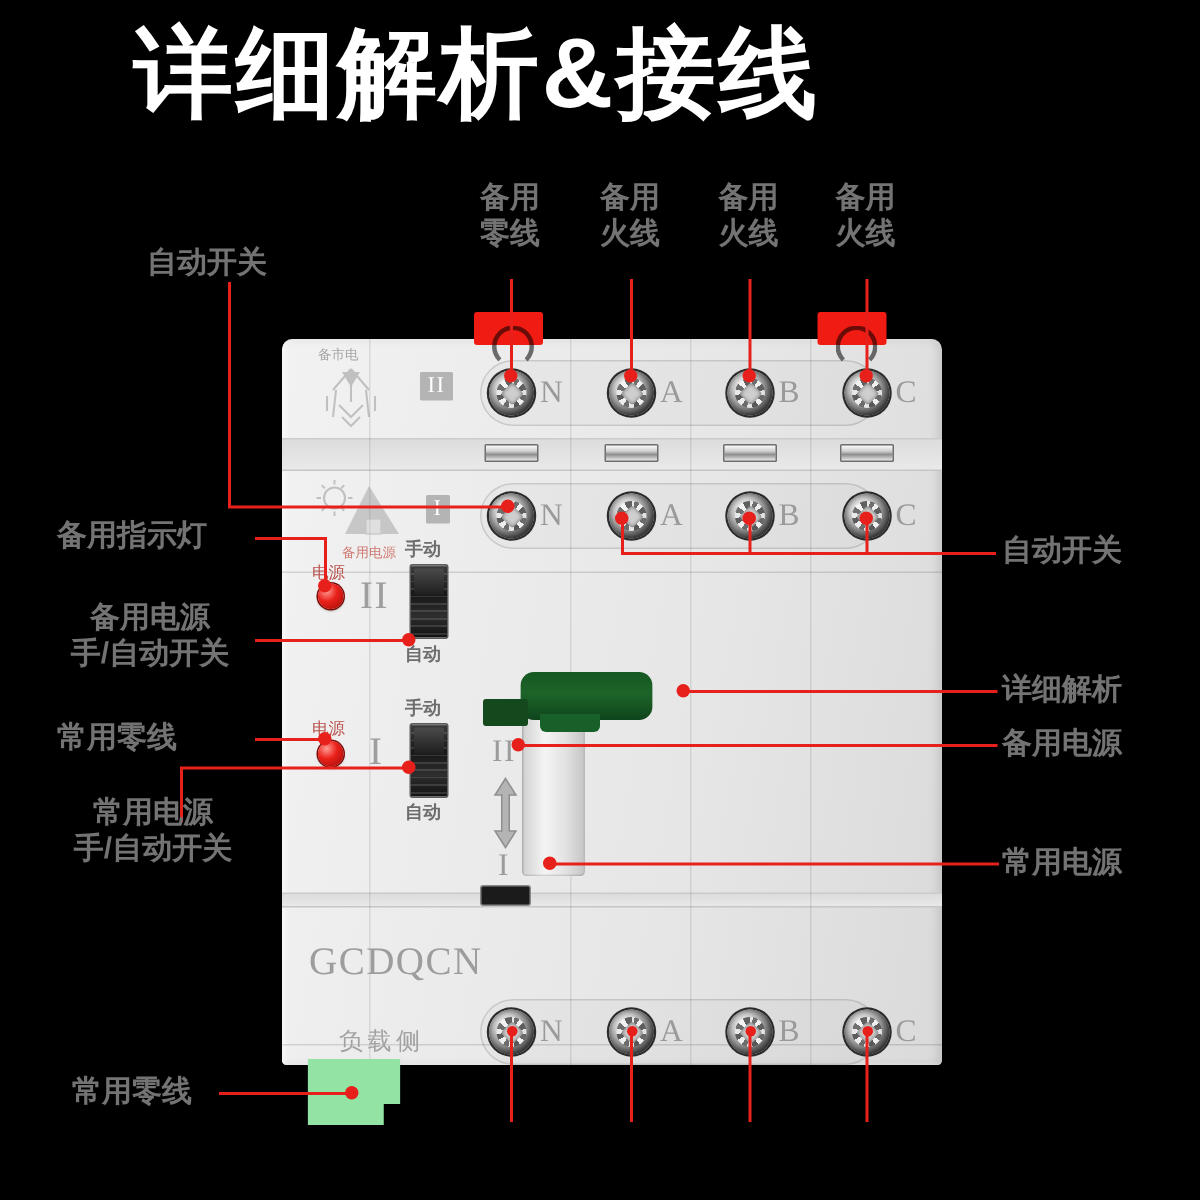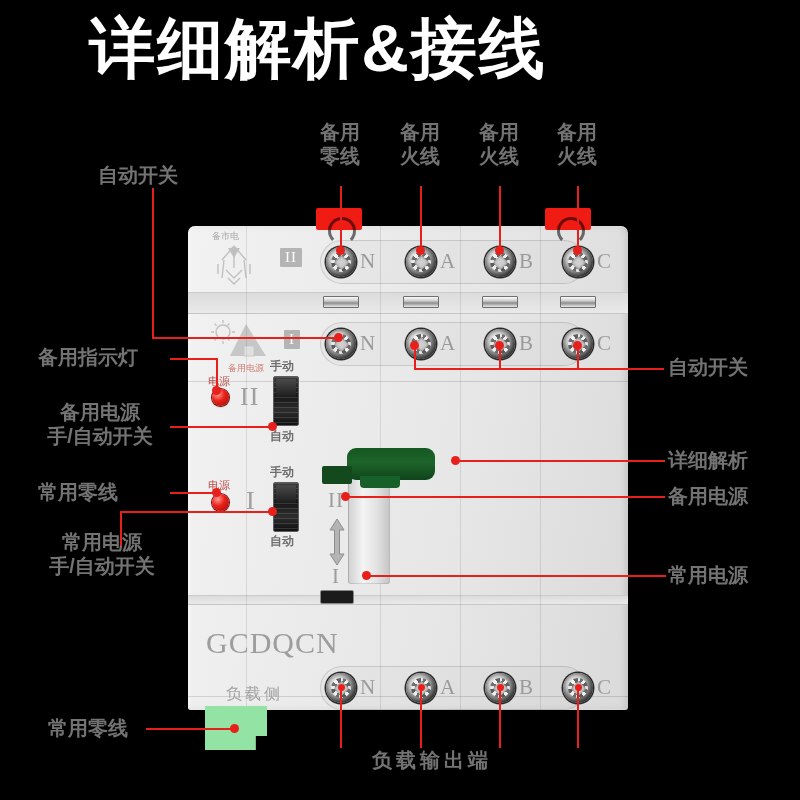--- a/index.html
+++ b/index.html
@@ -210,21 +210,21 @@
     border: 1px solid #888;
     border-radius: 2px;
   }
   .arrowcol { position: absolute; }
 
   
   .brand {
     position: absolute;
     font-family: "Liberation Serif","DejaVu Serif",serif;
     color: #9d9d9d;
-    font-size: 30px;
+    font-size: 26px;
     letter-spacing: 1px;
   }
   .loadside {
     position: absolute;
     color: #a2a2a2;
     font-size: 16px;
     letter-spacing: 3px;
     font-family: "Liberation Sans","DejaVu Sans",sans-serif;
   }
 
@@ -431,15 +431,14 @@
   <div class="lbl" style="left:38px;top:480px;">常用零线</div>
   <div class="lbl center" style="left:22px;top:530px;width:160px;">常用电源
 手/自动开关</div>
   <div class="lbl" style="left:48px;top:716px;">常用零线</div>
 
   <div class="lbl" style="left:668px;top:355px;">自动开关</div>
   <div class="lbl" style="left:668px;top:448px;">详细解析</div>
   <div class="lbl" style="left:668px;top:484px;">备用电源</div>
   <div class="lbl" style="left:668px;top:563px;">常用电源</div>
 
-  <div class="lbl" style="left:372px;top:748px;letter-spacing:4px;">负载输出端</div>
 
 </div>
 
 </body></html>

